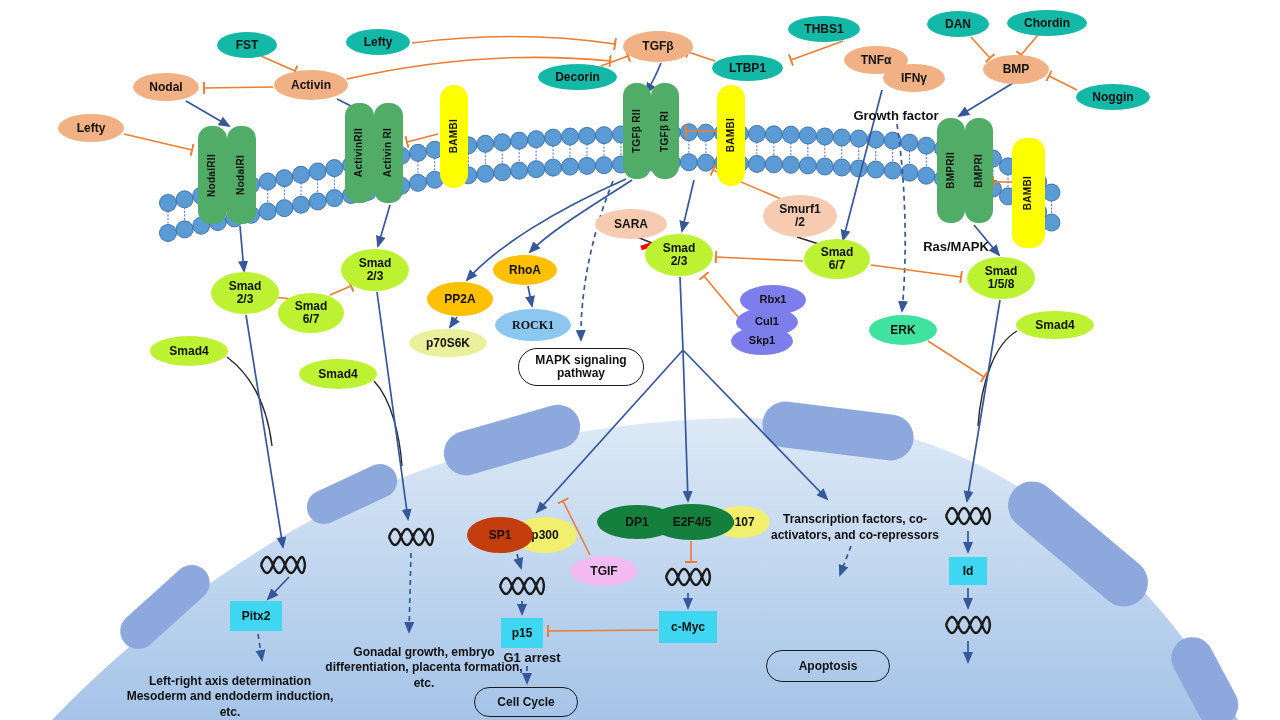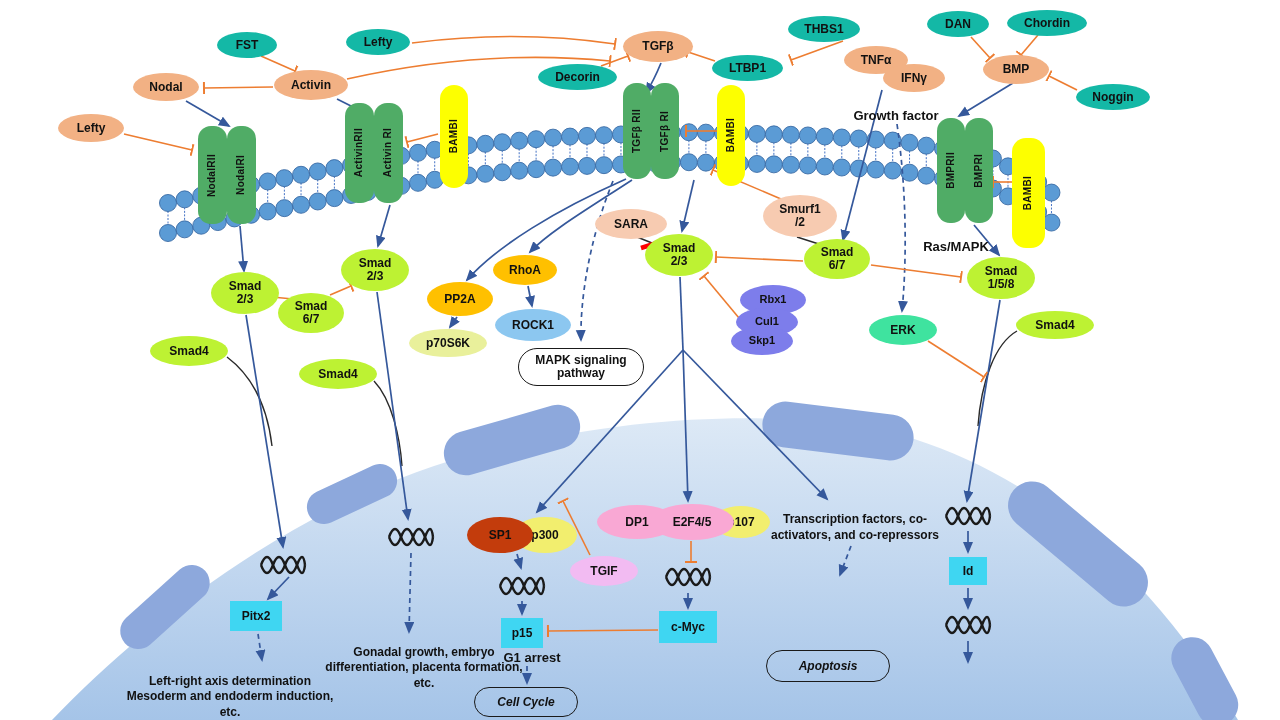--- a/index.html
+++ b/index.html
@@ -6,34 +6,34 @@
   .stage{position:relative;width:1280px;height:720px;overflow:hidden;background:#fff;}
   svg#bg{position:absolute;left:0;top:0;z-index:1;}
   .node{position:absolute;z-index:2;display:flex;align-items:center;justify-content:center;
         text-align:center;font-weight:bold;color:#111;box-sizing:border-box;line-height:1.08;font-size:12px;}
   .ellipse{border-radius:50%;}
   .pale{background:#14b8a6;}
   .orange{background:#F2B184;}
   .lime{background:#BDF233;text-align:center;}
   .salmon{background:#F7CBB1;}
   .kinase{background:#FFC000;}
-  .rockblue{background:#8CC7F0;}
+  .rockblue{background:#8CC7F0;font-family:Liberation Serif, serif;}
   .p70{background:#E9F09B;}
   .purple{background:#7D7DEB;}
   .erk{background:#3FE39F;}
   .sp1{background:#C33C0C;z-index:4;}
   .yellowe{background:#F2EE6E;z-index:3;}
-  .pink{background:#f9a8d4;z-index:4;}
+  .pink{background:#15803d;z-index:4;}
   .violet{background:#F2BBF2;}
   .cyanr{background:#3FD6F2;}
   .receptor{background:#50AC66;border-radius:13px;z-index:3;}
   .bambi{background:#FDFF00;border-radius:14px;z-index:3;}
   .vtext{writing-mode:vertical-rl;transform:rotate(180deg);font-size:10px;font-weight:bold;letter-spacing:.3px;}
   .stadium{background:#fff;border:1.6px solid #1a1a1a;border-radius:22px;z-index:3;}
-  .stadium.clear{background:transparent;font-style:italic;}
+  .stadium.clear{background:transparent;}
   .txt{background:transparent;font-size:12px;line-height:1.3;}
   .ann{background:transparent;font-size:13px;}
   .small{font-size:11px;}
 </style>
 </head>
 <body>
 
 <div class="stage">
 
 <svg id="bg" width="1280" height="720" viewBox="0 0 1280 720">

